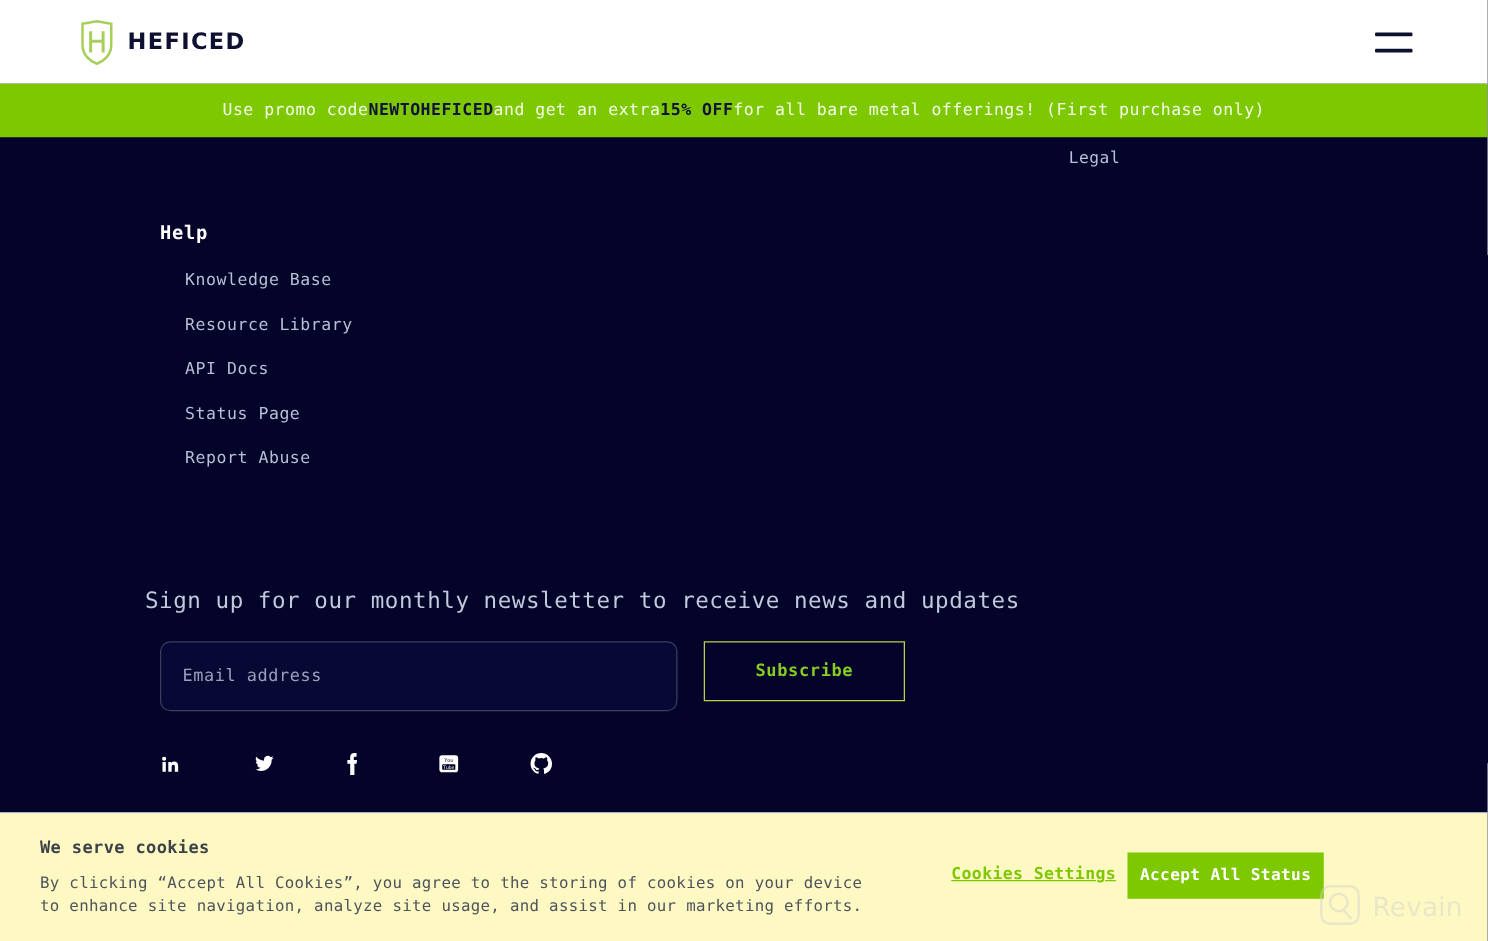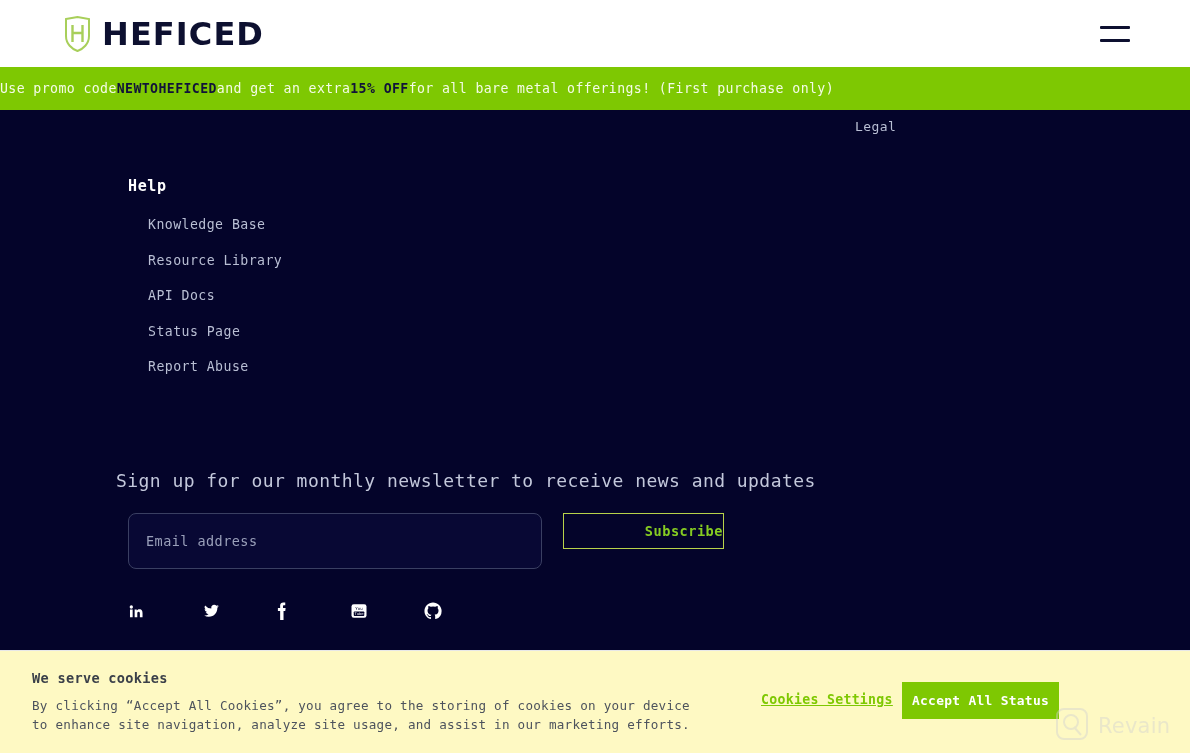--- a/index.html
+++ b/index.html
@@ -25,21 +25,21 @@
     height: 67px;
     background: #ffffff;
     display: flex;
     align-items: center;
     justify-content: space-between;
     padding: 0 60px 0 64px;
   }
   .brand { display: flex; align-items: center; gap: 11px; }
   .brand-mark { width: 27px; height: 36px; display: block; }
   .brand-name {
-    font-size: 32px;
+    font-size: 18px;
     font-weight: bold;
     letter-spacing: 1.1px;
     color: #0d1030;
     font-family: "DejaVu Sans", "Liberation Sans", sans-serif;
   }
   .hamburger {
     width: 30px;
     height: 22px;
     display: flex;
     flex-direction: column;
@@ -58,21 +58,21 @@
 
   
   .promo {
     position: absolute;
     top: 67px; left: 0;
     width: 1190px;
     height: 43px;
     background: #7ec802;
     display: flex;
     align-items: center;
-    justify-content: flex-start;
+    justify-content: center;
     font-size: 13.2px;
     letter-spacing: 0.4px;
     color: #f4fbe8;
     white-space: nowrap;
   }
   .promo b {
     color: #10123a;
     font-weight: bold;
   }
 
@@ -140,30 +140,29 @@
     color: #d8dbe8;
     font-family: "DejaVu Sans Mono", "Liberation Mono", monospace;
     font-size: 13.5px;
     letter-spacing: 0.45px;
     padding: 0 17px;
     outline: none;
   }
   .email-input::placeholder { color: #9aa0ba; }
   .subscribe-btn {
     width: 161px;
-    height: 36px;
+    height: 48px;
     background: transparent;
     border: 1.6px solid #b8d24a;
     color: #86cc22;
     font-family: "DejaVu Sans Mono", "Liberation Mono", monospace;
     font-size: 13.6px;
     font-weight: bold;
     letter-spacing: 0.5px;
     cursor: pointer;
-    text-align: right;
   }
   .socials {
     position: absolute;
     top: 492px;
     left: 128px;
     display: flex;
     align-items: center;
   }
   .social {
     width: 74px;

